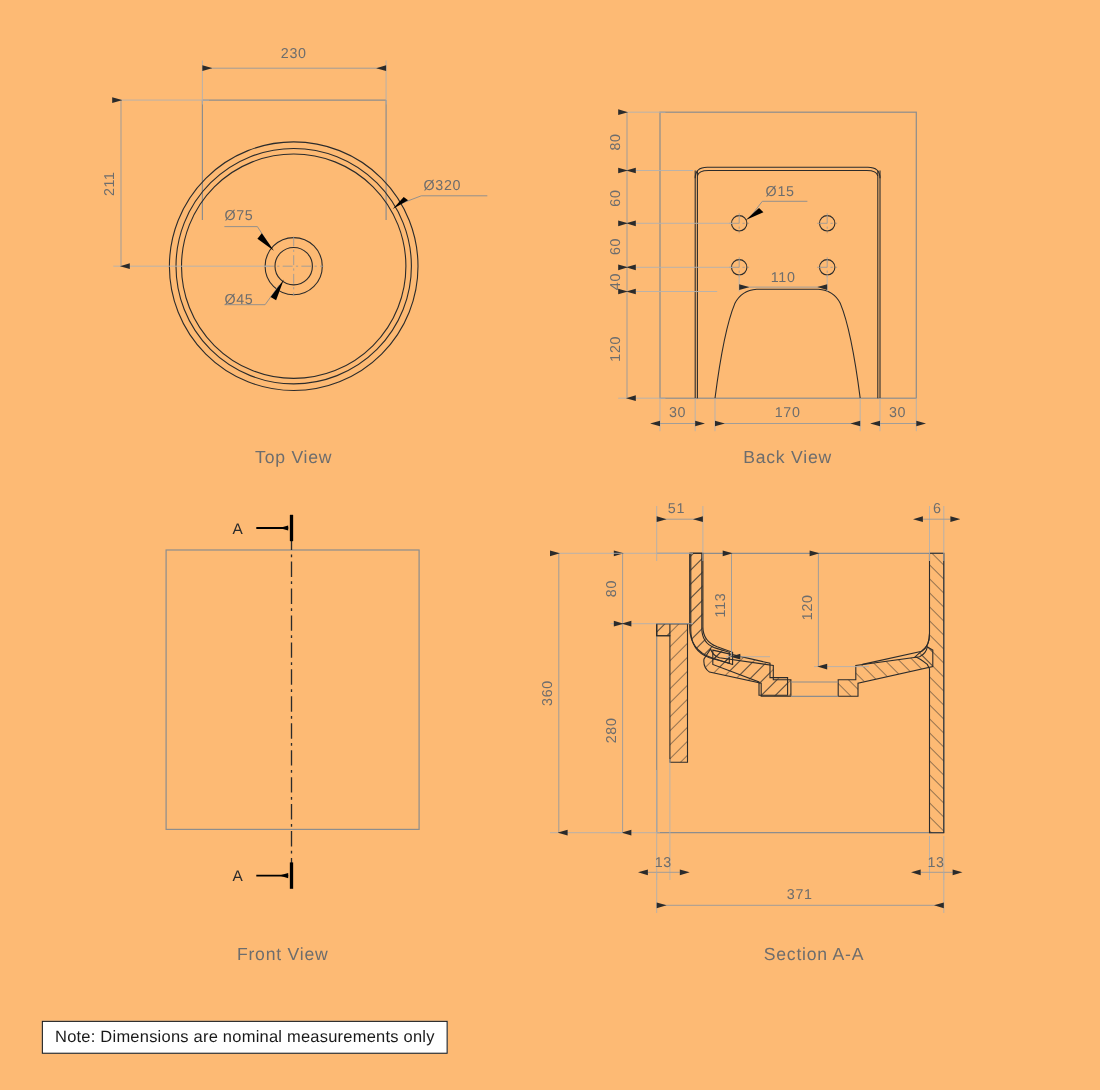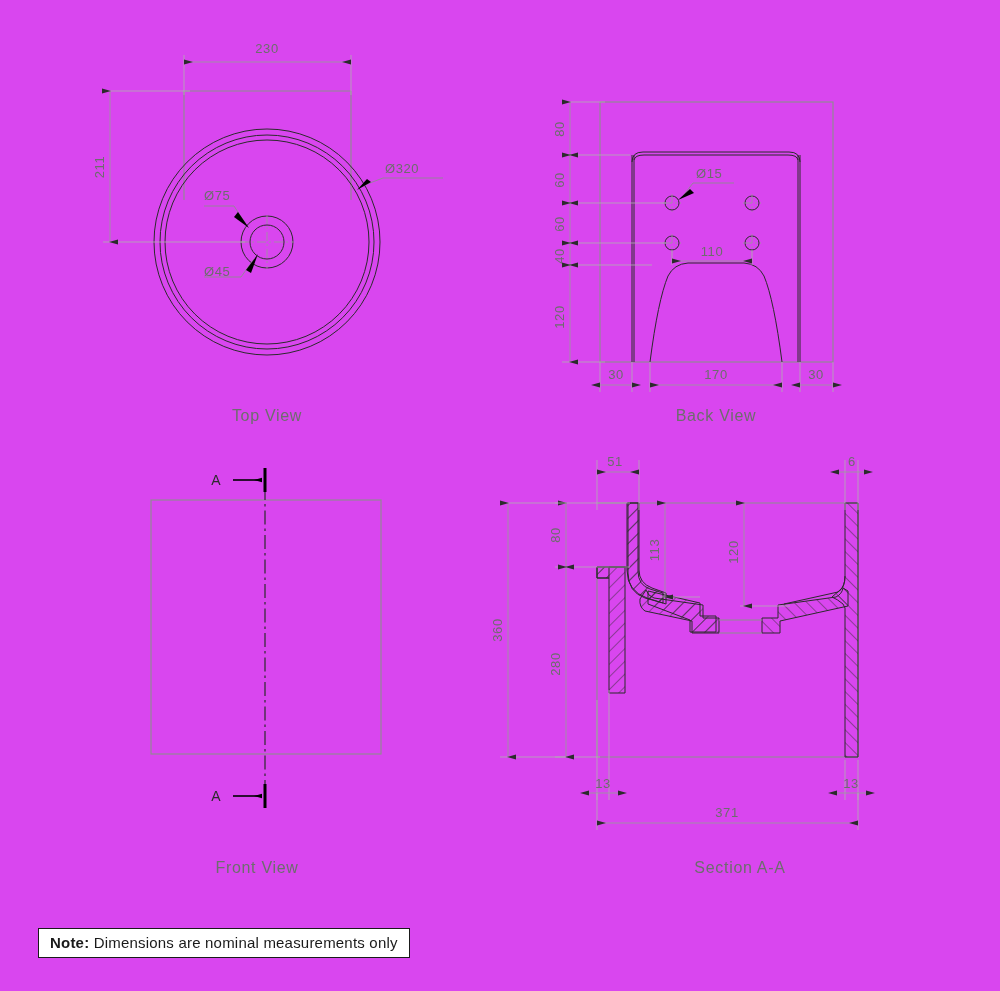--- a/index.html
+++ b/index.html
@@ -4,21 +4,21 @@
 <style>
   html, body {
     margin: 0;
     padding: 0;
     background: #ffffff;
   }
   #sheet {
     position: relative;
     width: 1000px;
     height: 991px;
-    background: #d946ef;
+    background: #fdba74;
     font-family: "Liberation Sans", sans-serif;
     overflow: hidden;
   }
   #sheet svg {
     position: absolute;
     top: 0;
     left: 0;
   }
   .dimtext {
     font-family: "Liberation Sans", sans-serif;
@@ -56,21 +56,21 @@
     left: 38px;
     top: 928px;
     border: 1.6px solid #1a1a1a;
     padding: 5px 11px 6px 11px;
     font-size: 15px;
     color: #1a1a1a;
     letter-spacing: 0.2px;
     white-space: nowrap;
     background: #fff;
   }
-  #note-box .note-key { font-weight: bold; }
+  #note-box .note-key { font-weight: normal; }
 </style>
 </head>
 <body>
 
 <div id="sheet">
 
   <svg width="1000" height="991">
     <defs>
       <marker id="arrR" markerWidth="10" markerHeight="8" refX="9" refY="4" orient="auto" markerUnits="userSpaceOnUse">
         <path d="M0,4 L9,1.4 L9,6.6 Z" fill="#2b2b2b"></path>

